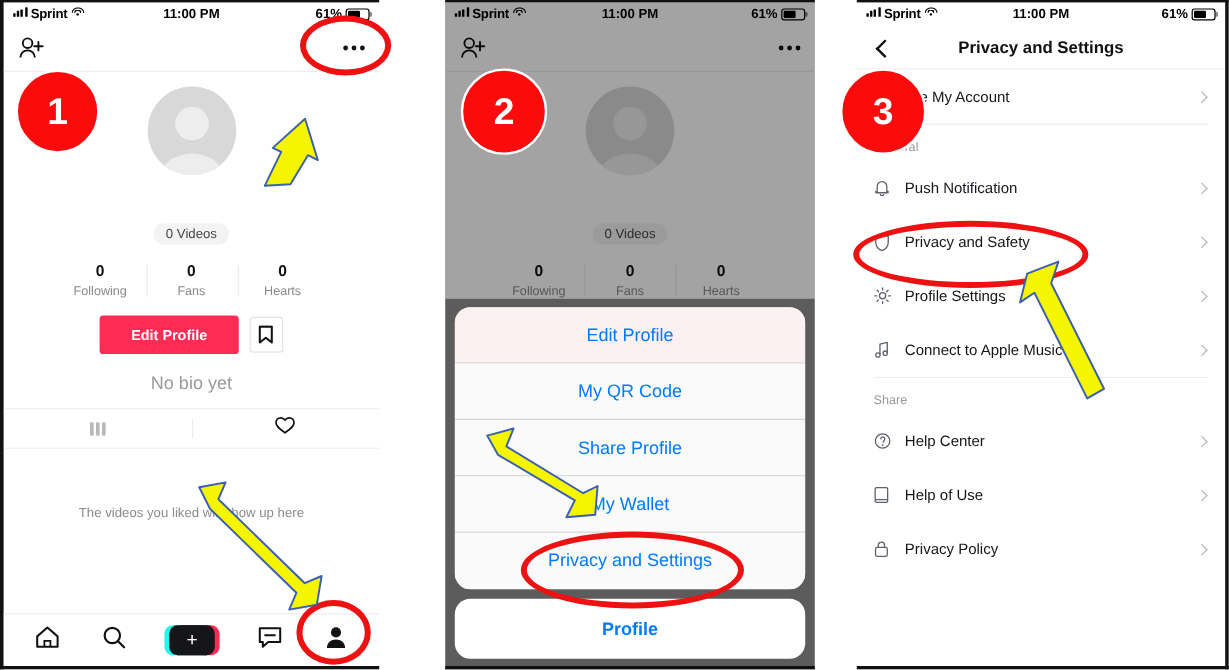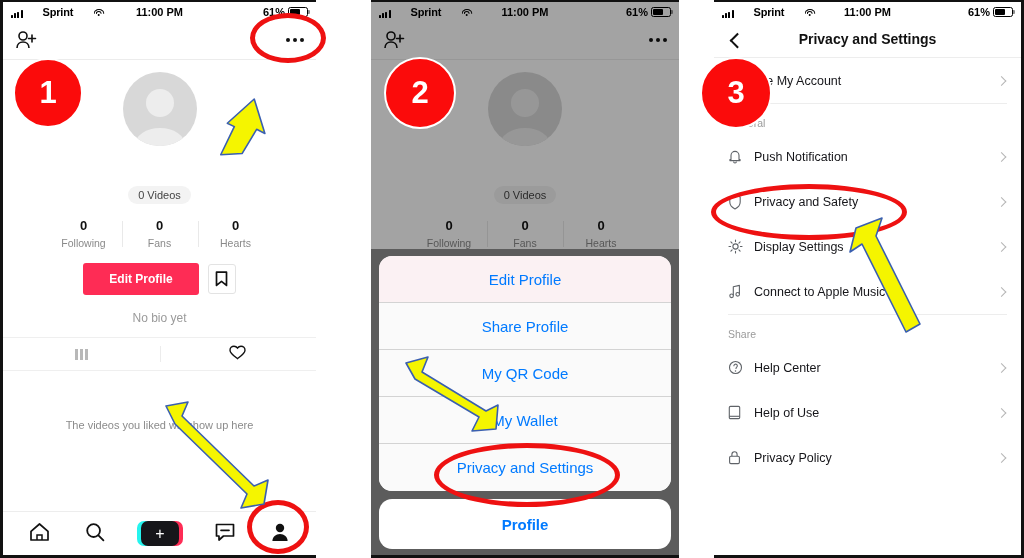--- a/index.html
+++ b/index.html
@@ -14,21 +14,21 @@
   .panel.p1 { left:0;   width:316px; border-left:3px solid #111;
               border-top:2px solid #111; border-bottom:3px solid #111; }
   .panel.p2 { left:371px; width:308px; border-top:2px solid #111;
               border-bottom:3px solid #111; background:#919191; }
   .panel.p3 { left:714px; width:310px; border-top:2px solid #111;
               border-bottom:3px solid #111; border-right:3px solid #111; }
 
   
   .statusbar { position:relative; height:19px; display:flex; align-items:center;
                padding:0 8px; font-size:11px; font-weight:bold; color:#000; }
-  .sb-left { display:flex; align-items:flex-end; gap:20px; }
+  .sb-left { display:flex; align-items:flex-start; gap:3px; }
   .bars { display:flex; align-items:flex-end; gap:1.2px; height:8px; }
   .bars i { width:2px; background:#000; display:block; border-radius:.5px; }
   .bars i:nth-child(1){height:3px;} .bars i:nth-child(2){height:4.5px;}
   .bars i:nth-child(3){height:6px;} .bars i:nth-child(4){height:8px;}
   .carrier { font-size:11px; font-weight:bold; letter-spacing:-.2px;}
   .wifi { width:11px; height:9px; position:relative; }
   .wifi span { position:absolute; left:50%; transform:translateX(-50%);
      border:1.3px solid #000; border-bottom:none; border-radius:50% 50% 0 0 / 100% 100% 0 0;}
   .wifi span:nth-child(1){width:11px;height:5px;top:0;}
   .wifi span:nth-child(2){width:6.5px;height:3px;top:2.6px;}
@@ -67,21 +67,21 @@
   .stat { width:76px; position:relative; }
   .stat + .stat::before { content:""; position:absolute; left:0; top:3px; width:1px;
             height:26px; background:#e9e9e9; }
   .stat .num { font-size:13px; font-weight:bold; color:#111; }
   .stat .lab { font-size:10.5px; color:#8a8a8a; margin-top:4px; }
   .actions { display:flex; justify-content:center; align-items:center; gap:9px; margin-top:14px;}
   .edit-btn { background:#fe2c55; color:#fff; font-size:12px; font-weight:bold;
             border:none; border-radius:3px; padding:9px 26px; }
   .bm-btn { width:28px; height:30px; border:1px solid #e3e3e3; border-radius:3px;
             display:flex; align-items:center; justify-content:center; background:#fff;}
-  .bio { font-size:12px; color:#9a9a9a; margin-top:16px; }
+  .bio { font-size:15px; color:#9a9a9a; margin-top:16px; }
 
   .tabsrow { display:flex; margin-top:12px; border-top:1px solid #efefef;
              border-bottom:1px solid #efefef; height:34px; }
   .tabsrow > div { flex:1; display:flex; align-items:center; justify-content:center;
              position:relative; }
   .tabsrow > div + div::before { content:""; position:absolute; left:0; top:8px;
              width:1px; height:16px; background:#ececec; }
   .grid-ico { display:flex; gap:2.5px; }
   .grid-ico i { width:2.5px; height:11px; background:#b8b8b8; display:block; }
   .emptytext { font-size:11px; color:#8b8b8b; text-align:center; margin-top:48px; }
@@ -336,22 +336,22 @@
           </div>
         </div>
       </div>
     </div>
 
     <div class="dim"></div>
 
     <div class="sheet">
       <div class="sheet-grp">
         <div class="sheet-row tinted">Edit Profile</div>
+        <div class="sheet-row">My QR Code</div>
         <div class="sheet-row">Share Profile</div>
-        <div class="sheet-row">My QR Code</div>
         <div class="sheet-row">My Wallet</div>
         <div class="sheet-row">Privacy and Settings</div>
       </div>
       <div class="sheet-cancel">Profile</div>
     </div>
   </div>
 
   <div class="panel p3">
     <div class="statusbar">
       <div class="sb-left">
@@ -413,21 +413,21 @@
 
     <div class="srow">
       <span class="ico">
         <svg width="15" height="15" viewBox="0 0 15 15">
             <circle cx="7.5" cy="7.5" r="2.6" fill="none" stroke="#5f6368" stroke-width="1.1"></circle>
             <g stroke="#5f6368" stroke-width="1.1" stroke-linecap="round">
               <path d="M7.5 1v1.6M7.5 12.4V14M1 7.5h1.6M12.4 7.5H14M2.9 2.9l1.2 1.2M10.9 10.9l1.2 1.2M12.1 2.9l-1.2 1.2M4.1 10.9l-1.2 1.2"></path>
             </g>
           </svg>
       </span>
-      <span class="txt">Display Settings</span>
+      <span class="txt">Profile Settings</span>
       <span class="chev"></span>
     </div>
 
     <div class="srow">
       <span class="ico">
         <svg width="14" height="15" viewBox="0 0 14 15">
             <path d="M5.3 11.6V2.8l6.1-1.4v8.6" fill="none" stroke="#5f6368" stroke-width="1.1" stroke-linejoin="round"></path>
             <circle cx="3.6" cy="11.8" r="1.8" fill="none" stroke="#5f6368" stroke-width="1.1"></circle>
             <circle cx="9.7" cy="10.3" r="1.8" fill="none" stroke="#5f6368" stroke-width="1.1"></circle>
           </svg>

